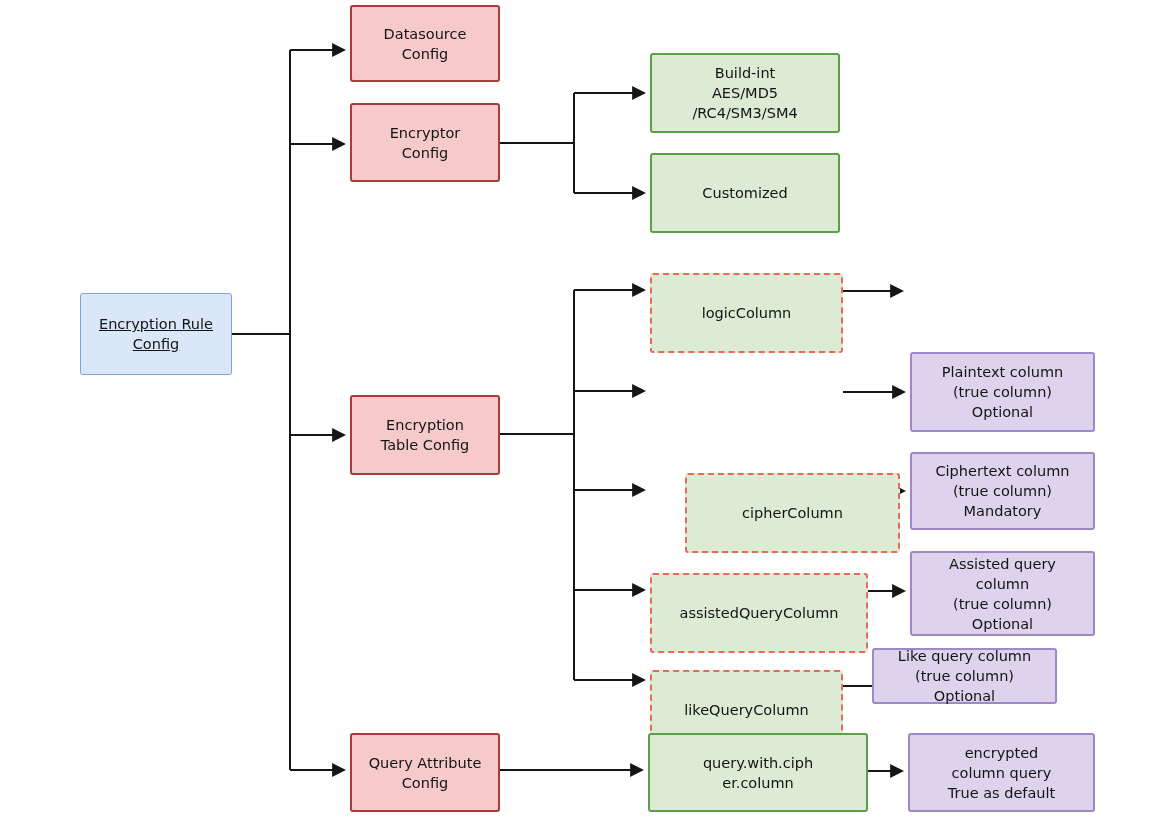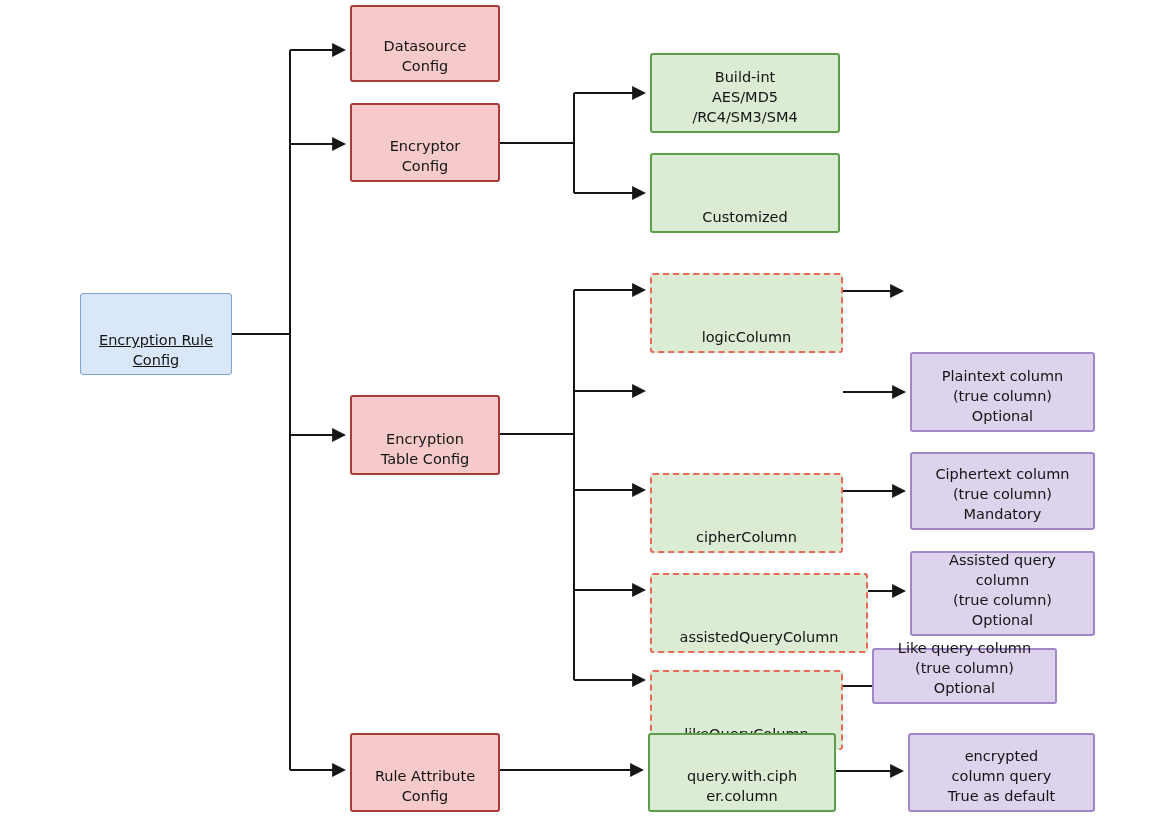--- a/index.html
+++ b/index.html
@@ -16,21 +16,21 @@
     width:1169px;height:827px;
     background:#ffffff;
     font-family:"DejaVu Sans","Liberation Sans",sans-serif;
     overflow:hidden;
   }
   .wires{position:absolute;left:0;top:0;width:1169px;height:827px;}
   .wires path{stroke:var(--line);stroke-width:2;fill:none;}
   .wires marker path{fill:var(--line);stroke:none;}
   .node{
     position:absolute;
-    display:flex;align-items:flex-end;justify-content:center;
+    display:flex;align-items:center;justify-content:center;
     text-align:center;
     box-sizing:border-box;
     border-radius:3px;
     font-size:14.5px;
     line-height:1.38;
     color:#141414;
     padding:4px 12px;
   }
   .node .label{white-space:pre-line;}
   .blue  {background:var(--blue-fill);  border:1.6px solid var(--blue-border);text-decoration:underline;}
@@ -92,47 +92,47 @@
   </div>
   <div class="node red" style="left:350px;top:103px;width:150px;height:79px">
     <span class="label">Encryptor
 Config</span>
   </div>
   <div class="node red" style="left:350px;top:395px;width:150px;height:80px">
     <span class="label">Encryption
 Table Config</span>
   </div>
   <div class="node red" style="left:350px;top:733px;width:150px;height:79px">
-    <span class="label">Rule Attribute
+    <span class="label">Query Attribute
 Config</span>
   </div>
 
   <div class="node green" style="left:650px;top:53px;width:190px;height:80px">
     <span class="label">Build-int
 AES/MD5
 /RC4/SM3/SM4</span>
   </div>
   <div class="node green" style="left:650px;top:153px;width:190px;height:80px">
     <span class="label">Customized</span>
   </div>
 
   <div class="node greendash" style="left:650px;top:250px;width:193px;height:80px">
     <span class="label">logicColumn</span>
   </div>
-  <div class="node greendash" style="left:650px;top:450px;width:193px;height:80px">
+  <div class="node greendash" style="left:685px;top:450px;width:215px;height:80px">
     <span class="label">cipherColumn</span>
   </div>
   <div class="node greendash" style="left:650px;top:550px;width:218px;height:80px">
     <span class="label">assistedQueryColumn</span>
   </div>
   <div class="node greendash" style="left:650px;top:647px;width:193px;height:80px">
     <span class="label">likeQueryColumn</span>
   </div>
 
-  <div class="node green" style="left:648px;top:733px;width:188px;height:79px">
+  <div class="node green" style="left:648px;top:733px;width:220px;height:79px">
     <span class="label">query.with.ciph
 er.column</span>
   </div>
 
   <div class="node purple" style="left:910px;top:352px;width:185px;height:80px">
     <span class="label">Plaintext column
 (true column)
 Optional</span>
   </div>
   <div class="node purple" style="left:910px;top:452px;width:185px;height:78px">

